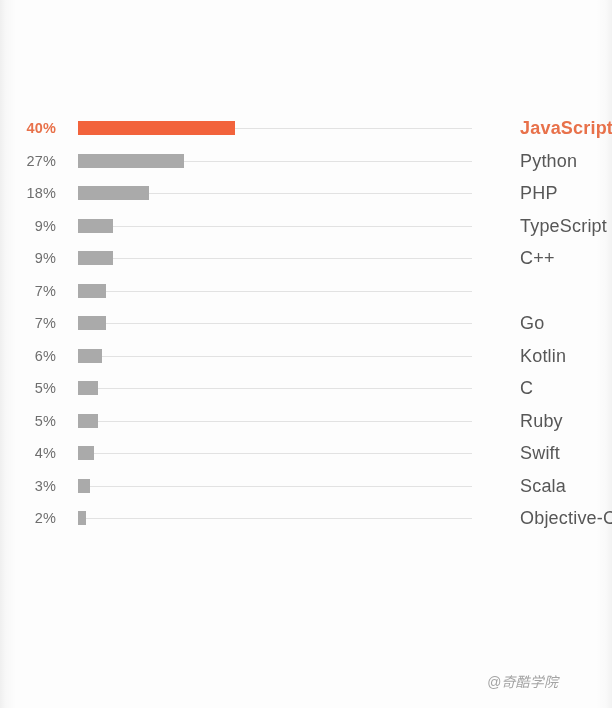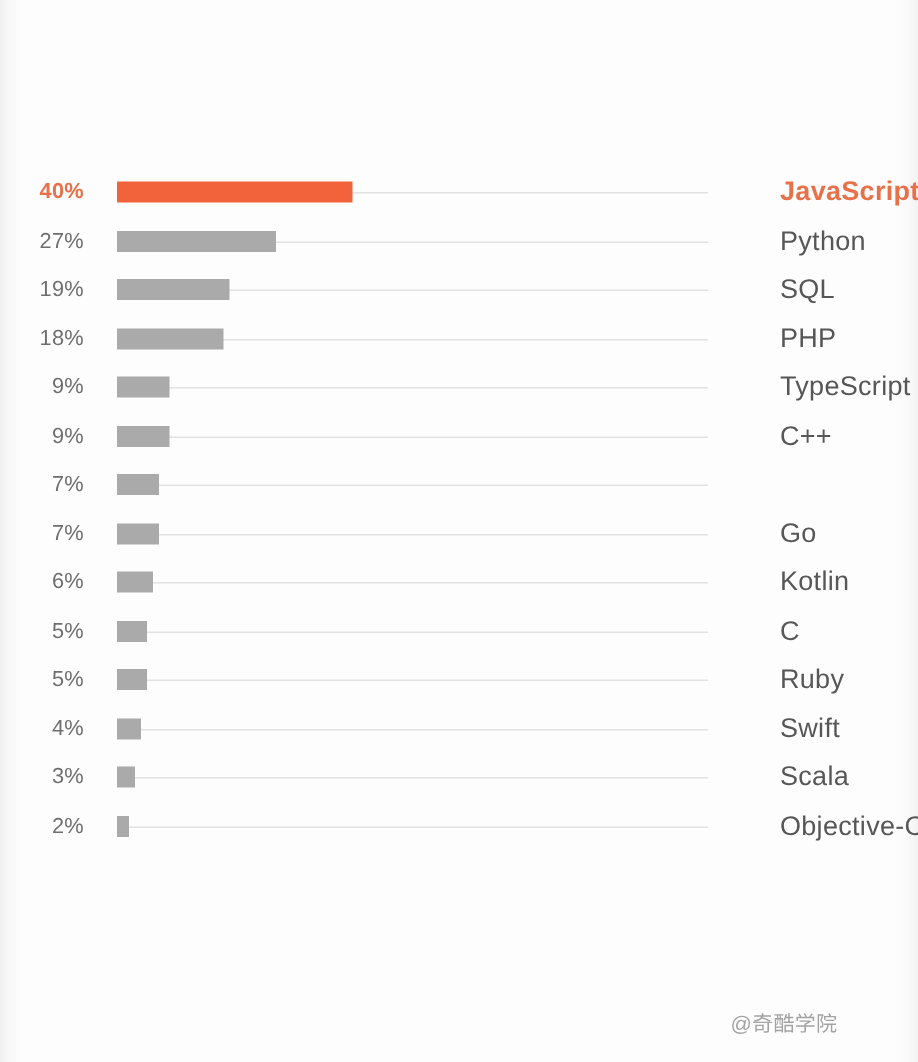--- a/index.html
+++ b/index.html
@@ -126,20 +126,21 @@
     position: absolute;
     left: 487px;
     top: 671px;
     font-size: 14px;
     color: #9a9a9a;
     opacity: 0.9;
     white-space: nowrap;
     letter-spacing: 0.2px;
     z-index: 5;
     text-shadow: 0 0 1px rgba(255,255,255,0.85);
+    font-style: italic;
   }
 </style>
 </head>
 <body>
 
 <div class="page">
 
 
   <div class="chart" id="chart">
       <div class="row highlight">
@@ -150,27 +151,20 @@
         <div class="label">JavaScript</div>
       </div>
       <div class="row">
         <div class="pct">27%</div>
         <div class="track">
           <div class="bar" style="width: 106.11px;"></div>
         </div>
         <div class="label">Python</div>
       </div>
       <div class="row">
-        <div class="pct">19%</div>
-        <div class="track">
-          <div class="bar" style="width: 74.67px;"></div>
-        </div>
-        <div class="label">SQL</div>
-      </div>
-      <div class="row">
         <div class="pct">18%</div>
         <div class="track">
           <div class="bar" style="width: 70.74px;"></div>
         </div>
         <div class="label">PHP</div>
       </div>
       <div class="row">
         <div class="pct">9%</div>
         <div class="track">
           <div class="bar" style="width: 35.37px;"></div>

